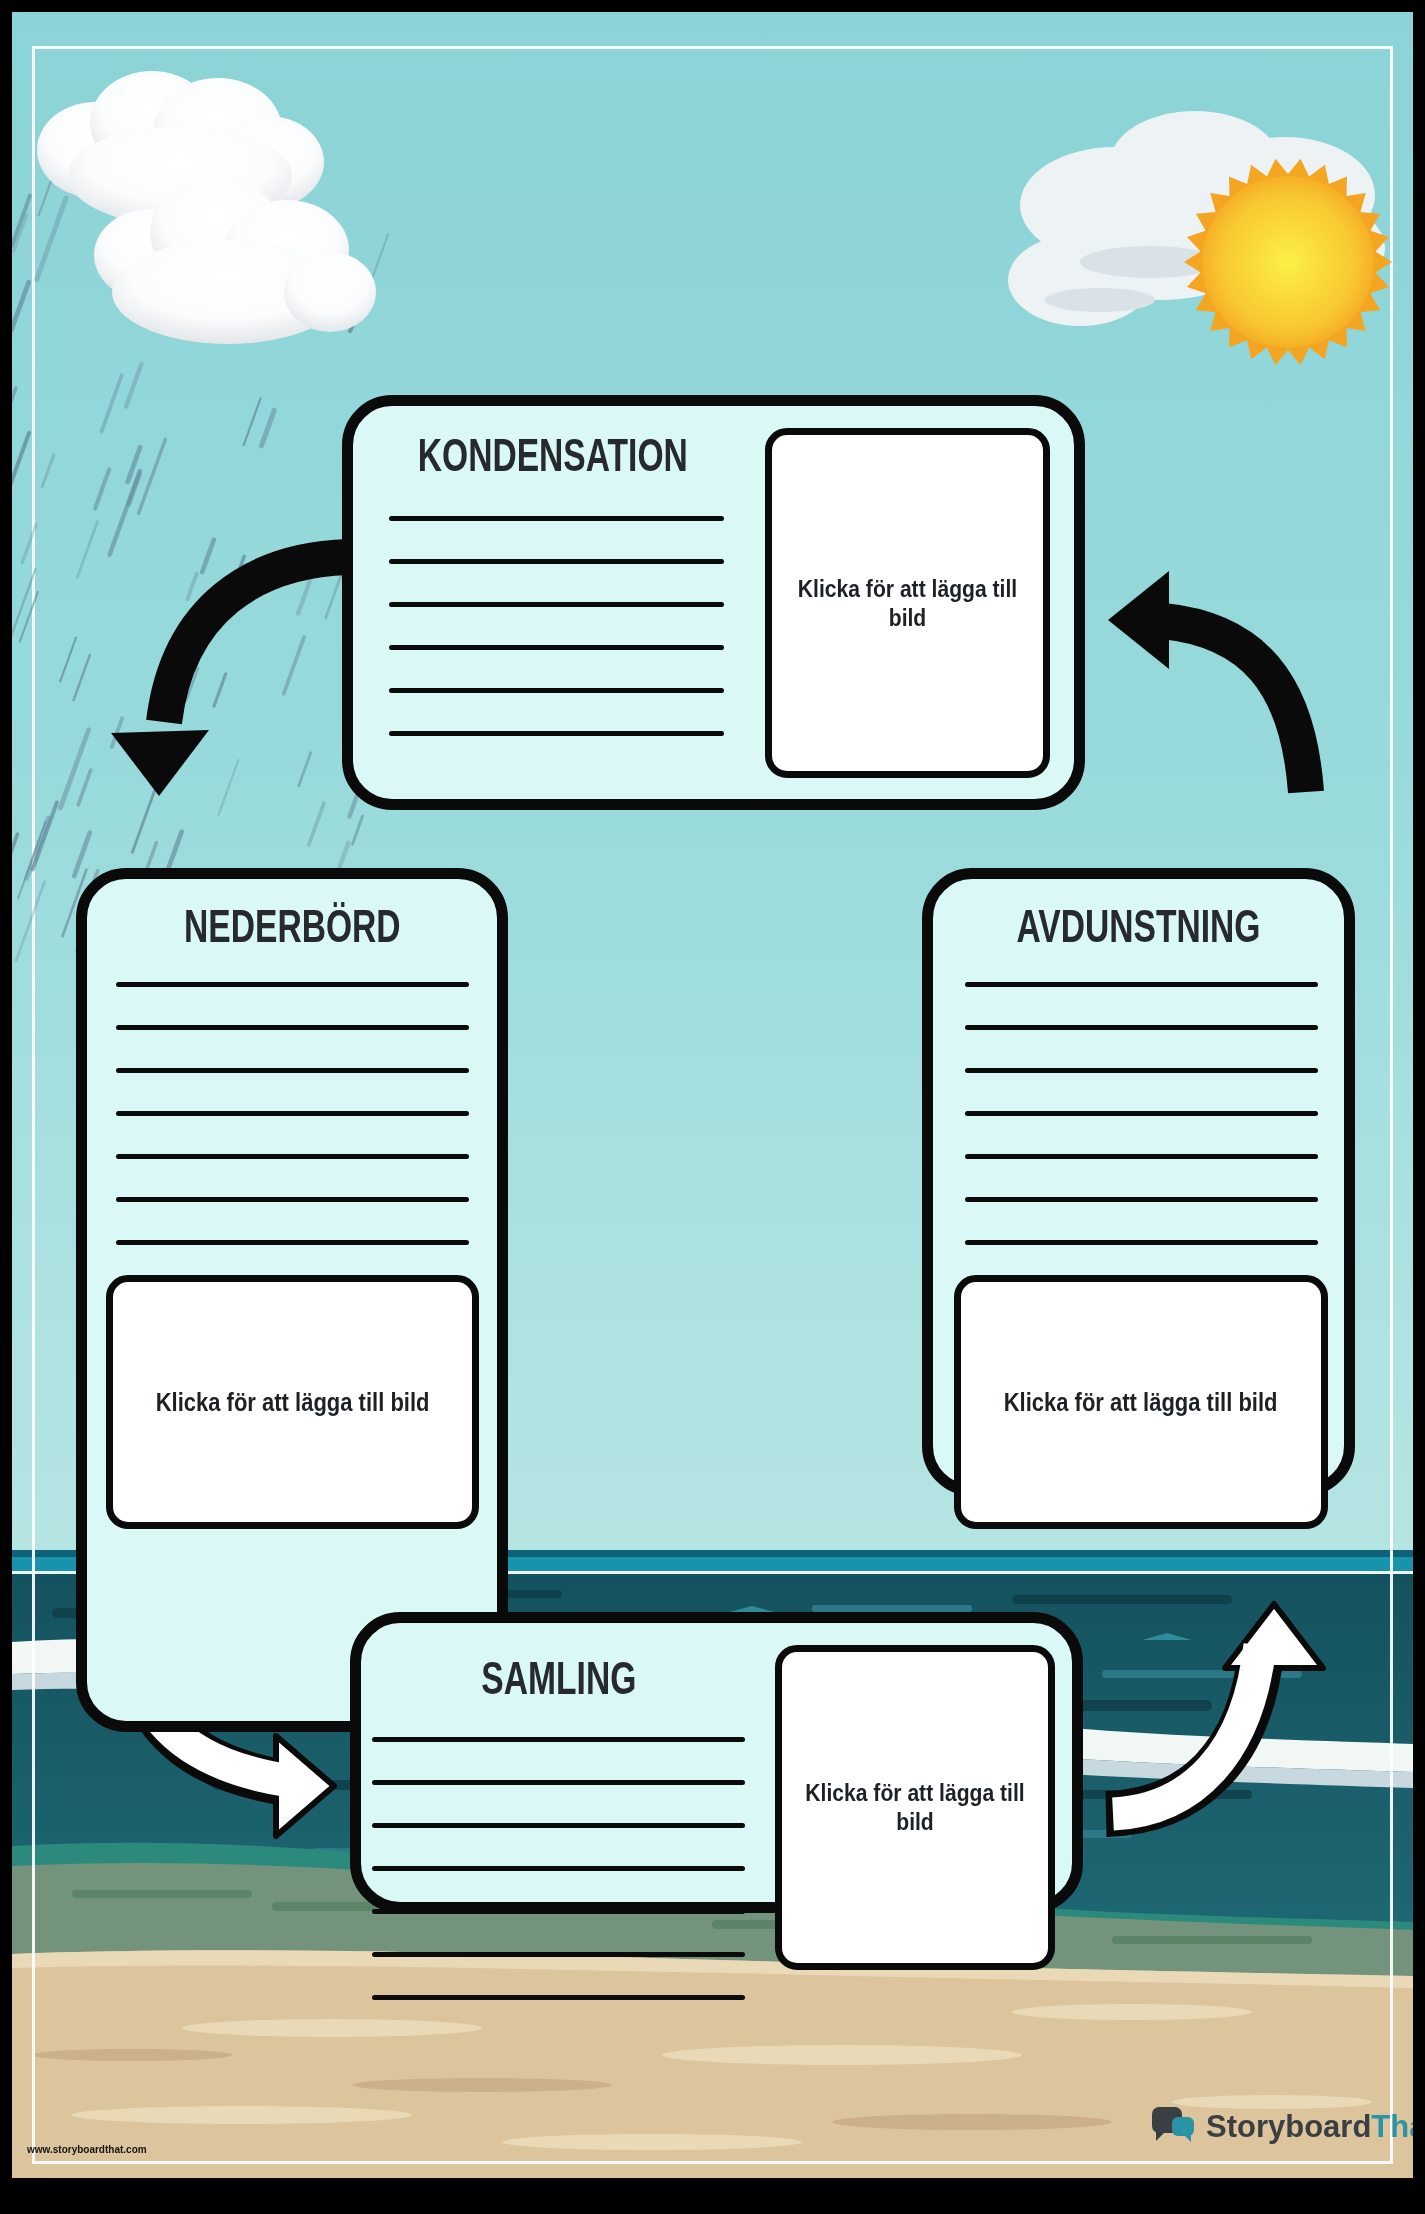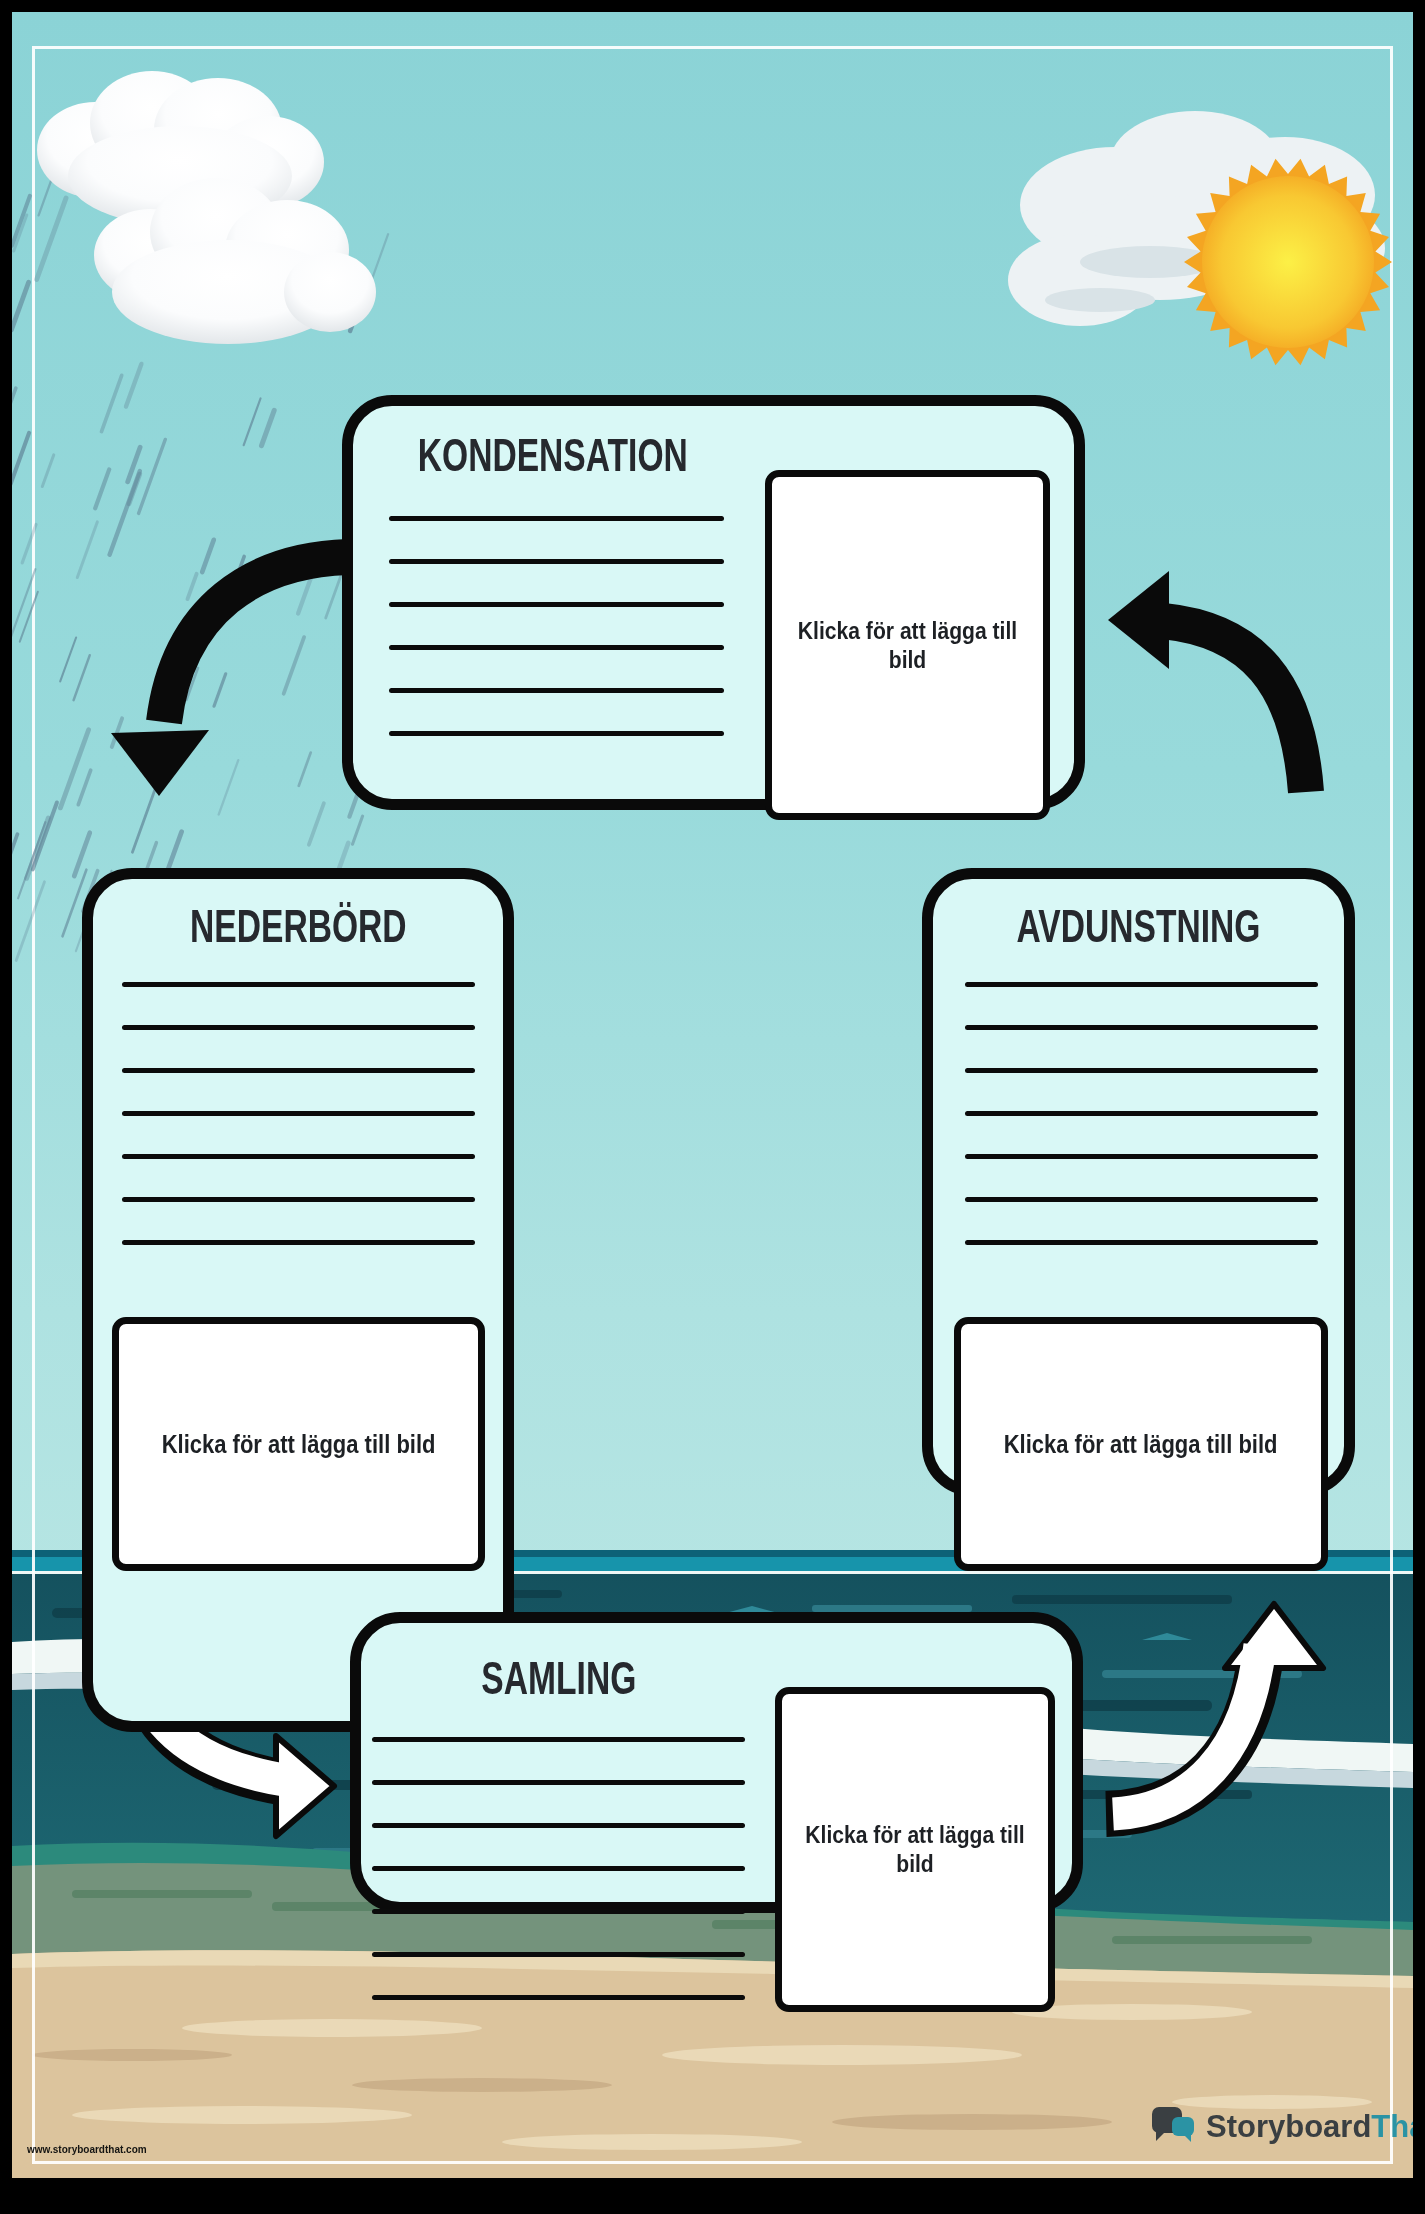--- a/index.html
+++ b/index.html
@@ -39,23 +39,23 @@
     box-sizing:border-box;z-index:5;
   }
   .box-header{
     position:absolute;text-align:center;font-weight:bold;color:#26292e;font-size:42px;
     white-space:nowrap;cursor:text;
   }
   .box-header span{display:inline-block;transform:scale(0.8,1.08);transform-origin:center;}
   .rules{position:absolute;display:flex;flex-direction:column;gap:38px;cursor:text;}
   .rule{height:5px;background:#0b0b0b;border-radius:3px;}
   .img-ph{
-    position:absolute;background:#ffffff;border:7px solid #0a0a0a;border-radius:14px;
+    position:absolute;background:#ffffff;border:7px solid #0a0a0a;border-radius:22px;
     box-sizing:border-box;display:flex;align-items:center;justify-content:center;
-    text-align:center;cursor:pointer;margin-top:42px;
+    text-align:center;cursor:pointer;
   }
   .img-ph .ph-text{
     font-weight:bold;color:#1d2024;line-height:1.22;padding:6px;
     transform:scale(0.88,1.02);
   }
   
   #site-credit{
     position:absolute;left:15px;top:2132px;z-index:7;color:#141412;
     font-weight:bold;font-size:10px;letter-spacing:0;
   }
@@ -270,21 +270,21 @@
         <div class="rule"></div>
           <div class="rule"></div>
         <div class="rule"></div>
           <div class="rule"></div>
       </div>
       <div class="img-ph" style="left:412px;top:22px;width:285px;height:350px;">
         <div class="ph-text" style="font-size:24px;">Klicka för att lägga till bild</div>
       </div>
     </div>
 
-    <div class="box" style="left:70px;top:856px;width:432px;height:864px;">
+    <div class="box" style="left:64px;top:856px;width:432px;height:864px;">
       <div class="box-header" style="left:0;top:24px;width:410px;">
         <span>NEDERBÖRD</span>
       </div>
       <div class="rules" style="left:29px;top:103px;width:353px;">
         <div class="rule"></div>
           <div class="rule"></div>
         <div class="rule"></div>
           <div class="rule"></div>
         <div class="rule"></div>
           <div class="rule"></div>

